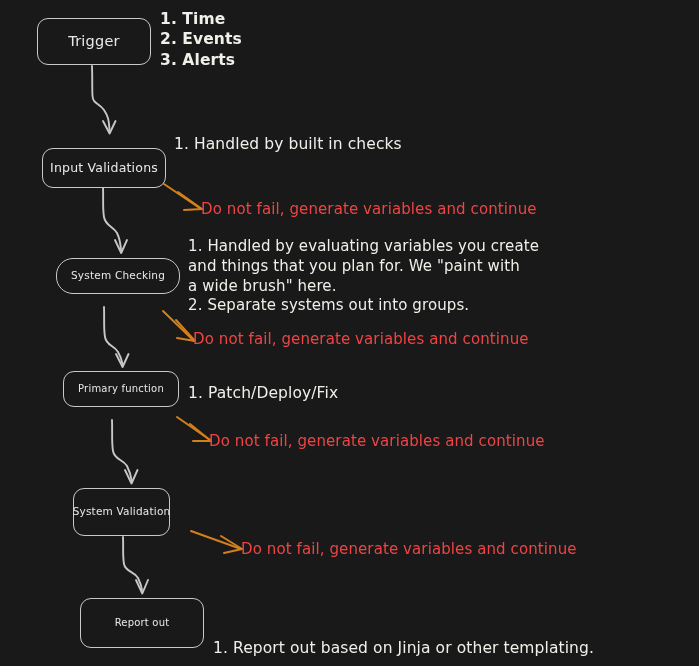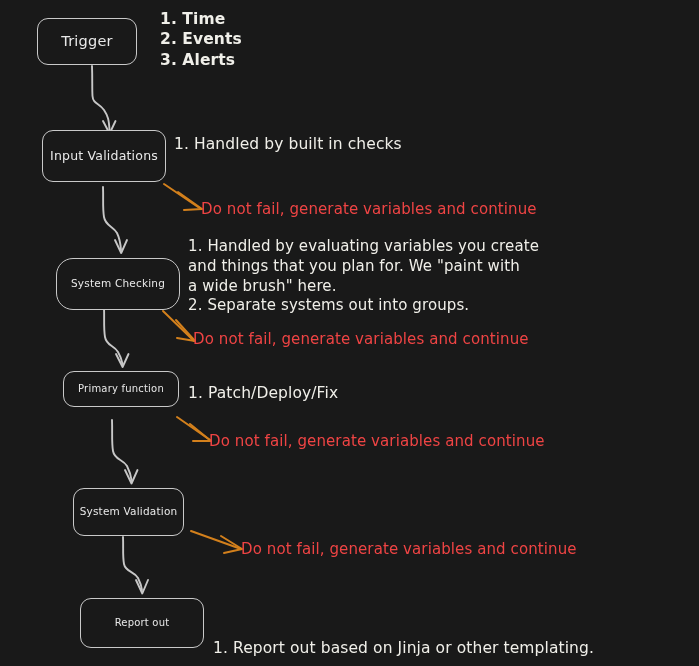--- a/index.html
+++ b/index.html
@@ -110,37 +110,37 @@
         <path d="M 177 417 L 210 440"></path>
         <path d="M 190 424 L 211 441 L 193 441"></path>
       </g>
       <g>
         <path d="M 191 531 L 241 549"></path>
         <path d="M 221 536 L 242 549 L 224 553"></path>
       </g>
     </g>
   </svg>
 
-  <div class="node" style="left:37px; top:18px; width:100px; height:47px;">
+  <div class="node" style="left:37px; top:18px; width:114px; height:47px;">
     <span class="node-label" style="font-size:14.5px;">Trigger</span>
   </div>
 
-  <div class="node" style="left:42px; top:130px; width:124px; height:52px;">
+  <div class="node" style="left:42px; top:148px; width:124px; height:40px;">
     <span class="node-label" style="font-size:12.5px;">Input Validations</span>
   </div>
 
-  <div class="node" style="left:56px; top:258px; width:124px; height:52px;border-radius:17px;">
+  <div class="node" style="left:56px; top:258px; width:124px; height:36px;border-radius:17px;">
     <span class="node-label" style="font-size:10.5px;">System Checking</span>
   </div>
 
   <div class="node" style="left:63px; top:371px; width:116px; height:36px;">
     <span class="node-label" style="font-size:10px;">Primary function</span>
   </div>
 
-  <div class="node" style="left:73px; top:488px; width:111px; height:48px;">
+  <div class="node" style="left:73px; top:488px; width:97px; height:48px;">
     <span class="node-label" style="font-size:10.5px;">System Validation</span>
   </div>
 
   <div class="node" style="left:80px; top:598px; width:124px; height:50px;">
     <span class="node-label" style="font-size:10px;">Report out</span>
   </div>
 
   <div class="note" style="left:160px; top:9px; font-size:15.5px;font-weight:bold;">1. Time
 2. Events
 3. Alerts</div>

